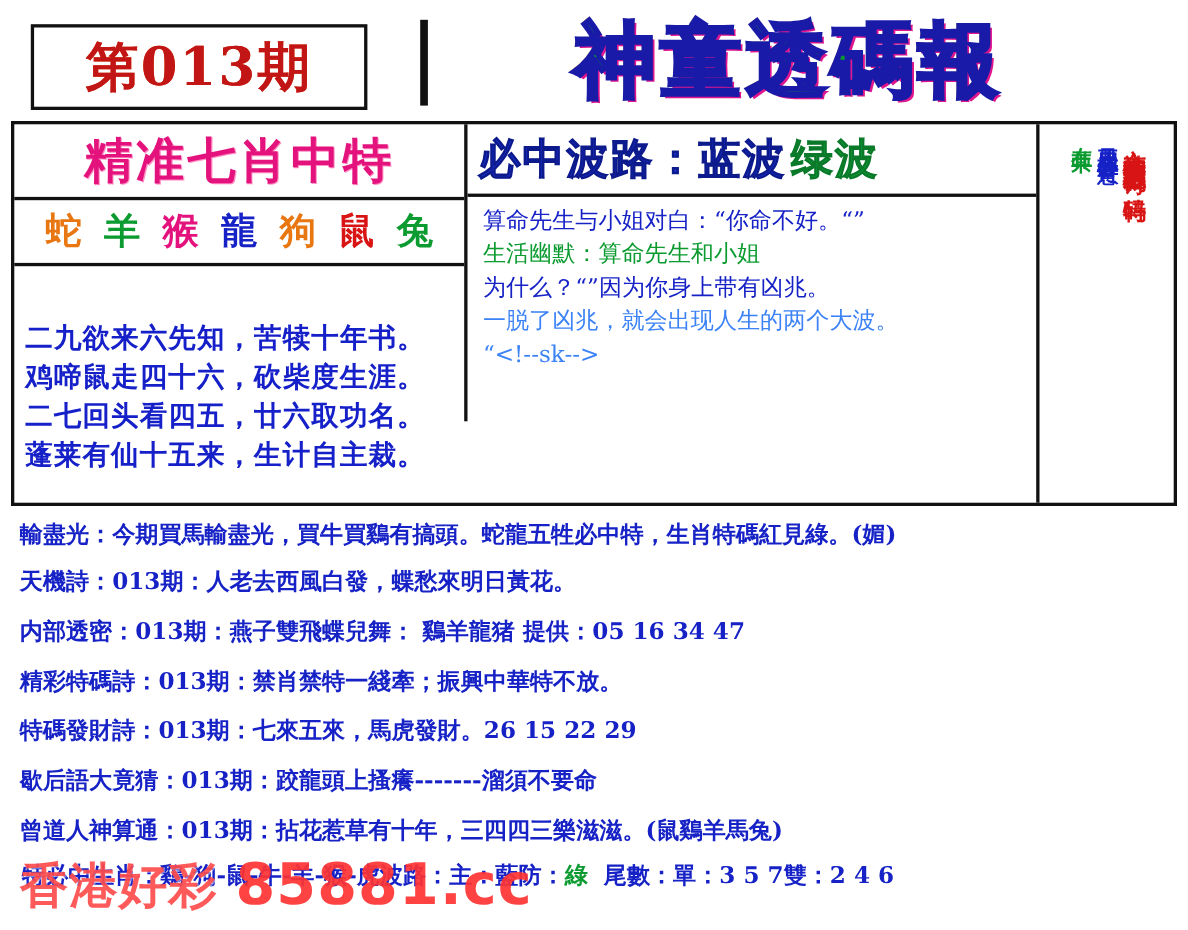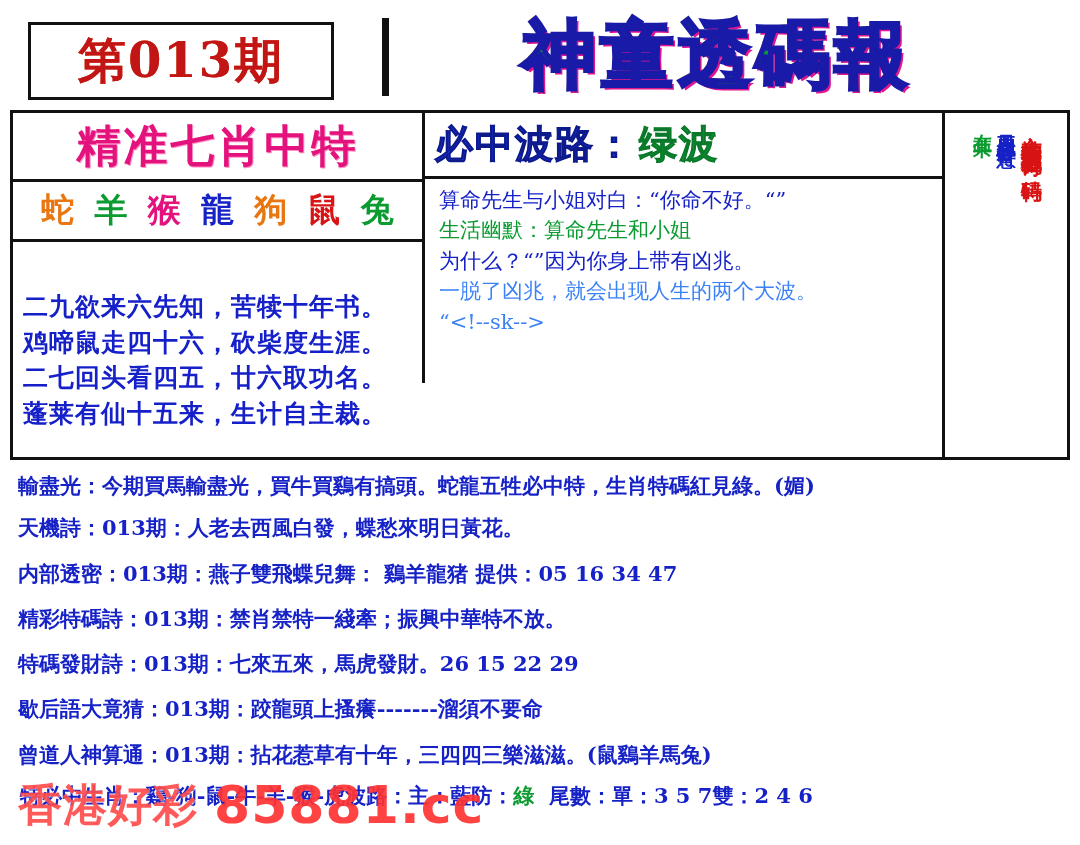--- a/index.html
+++ b/index.html
@@ -315,20 +315,21 @@
         <div class="line">二九欲来六先知，苦犊十年书。</div>
         <div class="line">鸡啼鼠走四十六，砍柴度生涯。</div>
         <div class="line">二七回头看四五，廿六取功名。</div>
         <div class="line">蓬莱有仙十五来，生计自主裁。</div>
       </div>
     </div>
 
     <div class="col-mid">
       <div class="wave-head">
         <span class="w1">必中波路：</span>
+        <span class="w1">蓝波</span>
         <span class="w2">绿波</span>
       </div>
       <div class="joke">
         <div class="jline c-blue">算命先生与小姐对白：“你命不好。“”</div>
         <div class="jline c-green">生活幽默：算命先生和小姐</div>
         <div class="jline c-blue">为什么？“”因为你身上带有凶兆。</div>
         <div class="jline c-red">一脱了凶兆，就会出现人生的两个大波。</div>
         <div class="jline c-red">“&lt;!--sk--&gt;</div>
       </div>
     </div>

